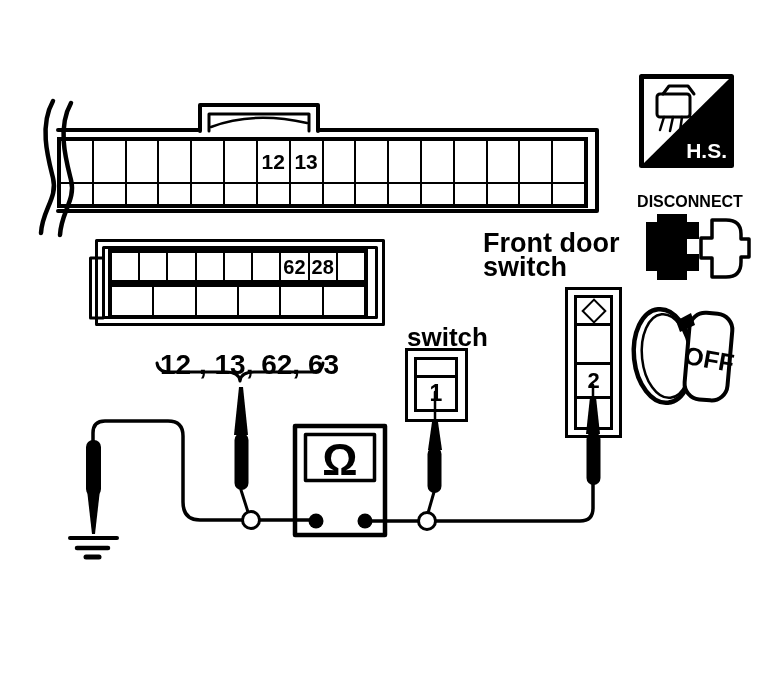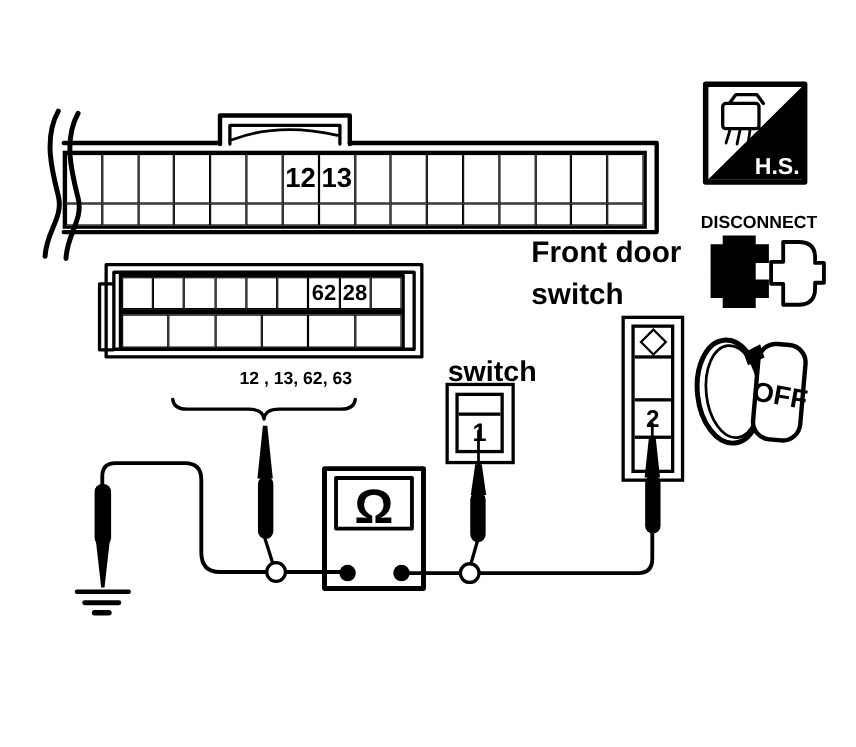--- a/index.html
+++ b/index.html
@@ -10,21 +10,21 @@
   .stage *{box-sizing:border-box;}
   .abs{position:absolute;}
   .lbl{position:absolute;font-weight:bold;white-space:nowrap;color:#000;}
   svg text{font-family:"Liberation Sans",sans-serif;}
   
   .pin-grid{position:absolute;display:grid;border:3px solid #000;background:transparent;}
   .pin-grid .cell{
     border:1.5px solid #000;display:flex;align-items:center;justify-content:center;
     font-weight:bold;color:#000;line-height:1;background:transparent;
   }
-  #bcm-upper-grid{left:57px;top:137px;width:531px;height:71px;font-size:25px;}
+  #bcm-upper-grid{left:57px;top:137px;width:531px;height:71px;font-size:21px;}
   #bcm-lower-top{left:108px;top:249px;width:260px;height:35px;font-size:20px;}
   #bcm-lower-bottom{left:108px;top:283px;width:260px;height:36px;font-size:20px;}
   
   .box{position:absolute;border:3px solid #000;background:transparent;}
   .inner-col{display:flex;flex-direction:column;}
   .divider-bottom{border-bottom:3px solid #000;}
   .cell-center{display:flex;align-items:center;justify-content:center;font-weight:bold;color:#000;}
   .diamond{width:18px;height:18px;border:2.5px solid #000;transform:rotate(45deg);}
 </style>
 </head>
@@ -178,23 +178,23 @@
     </div>
   <div id="bcm-lower-bottom" class="pin-grid" style="grid-template-columns: repeat(6, 1fr);">
       <div class="cell"></div>
       <div class="cell"></div>
       <div class="cell"></div>
       <div class="cell"></div>
       <div class="cell"></div>
       <div class="cell"></div>
     </div>
 
-  <div class="lbl" style="left:160px;top:336px;width:160px;text-align:right;font-size:16px;">12 , 13, 62, 63</div>
-
-  <div class="lbl" style="left:483px;top:214px;font-size:27px;">Front door</div>
+  <div class="lbl" style="left:160px;top:349px;width:160px;text-align:right;font-size:28px;">12 , 13, 62, 63</div>
+
+  <div class="lbl" style="left:483px;top:228px;font-size:27px;">Front door</div>
   <div class="lbl" style="left:483px;top:252px;font-size:27px;">switch</div>
 
   <div class="lbl" style="left:407px;top:322px;font-size:26px;">switch</div>
 
   <div class="box" style="left:405px;top:348px;width:63px;height:74px;">
     <div class="box inner-col" style="left:6px;top:6px;width:44px;height:55px;border-width:3px;position:absolute;">
       <div class="divider-bottom" style="height:18px;"></div>
       <div class="cell-center" style="flex:1;font-size:23px;">1</div>
     </div>
   </div>

